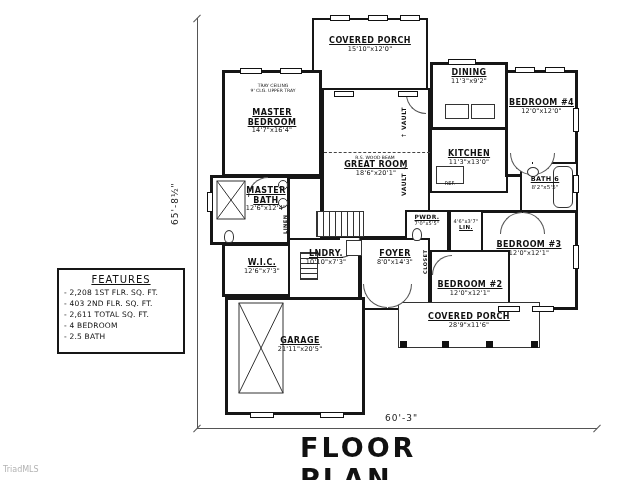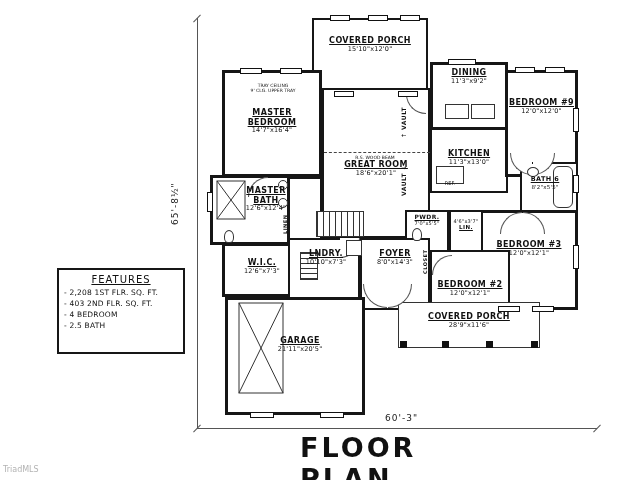--- a/index.html
+++ b/index.html
@@ -134,21 +134,21 @@
     <span class="rname">COVERED PORCH</span>
     <span class="rdims">15'10"x12'0"</span>
   </div>
 
   <div class="lbl" style="left:430px;top:68px;width:78px">
     <span class="rname">DINING</span>
     <span class="rdims">11'3"x9'2"</span>
   </div>
 
   <div class="lbl" style="left:505px;top:98px;width:73px">
-    <span class="rname">BEDROOM #9</span>
+    <span class="rname">BEDROOM #4</span>
     <span class="rdims">12'0"x12'0"</span>
   </div>
 
   <div class="lbl" style="left:244px;top:84px;width:58px">
     <span class="tiny">TRAY CEILING</span>
     <span class="tiny">9' CLG. UPPER TRAY</span>
   </div>
 
   <div class="lbl" style="left:232px;top:108px;width:80px">
     <span class="rname">MASTER BEDROOM</span>
@@ -241,20 +241,21 @@
     <span>LINEN</span>
   </div>
   <div class="vlabel" style="left:422px;top:274px;font-size:5px">
     <span>CLOSET</span>
   </div>
 
   <div class="features">
     <span class="fh">FEATURES</span>
     <span class="fi">- 2,208 1ST FLR. SQ. FT.</span>
     <span class="fi">- 403 2ND FLR. SQ. FT.</span>
+    <span class="fi">- 2,611 TOTAL SQ. FT.</span>
     <span class="fi">- 4 BEDROOM</span>
     <span class="fi">- 2.5 BATH</span>
   </div>
 
   <div class="dimline" style="left:197px;top:18px;width:1px;height:410px"></div>
   <div class="dimline" style="left:197px;top:428px;width:400px;height:1px"></div>
   <div class="tick" style="left:192px;top:18px"></div>
   <div class="tick" style="left:192px;top:428px"></div>
   <div class="tick" style="left:592px;top:428px"></div>
 

